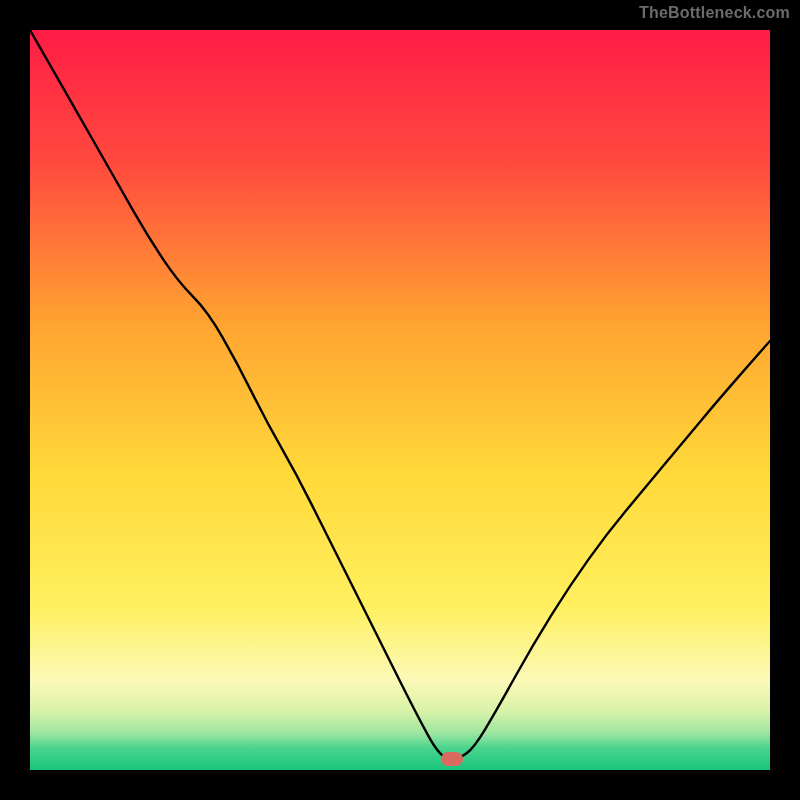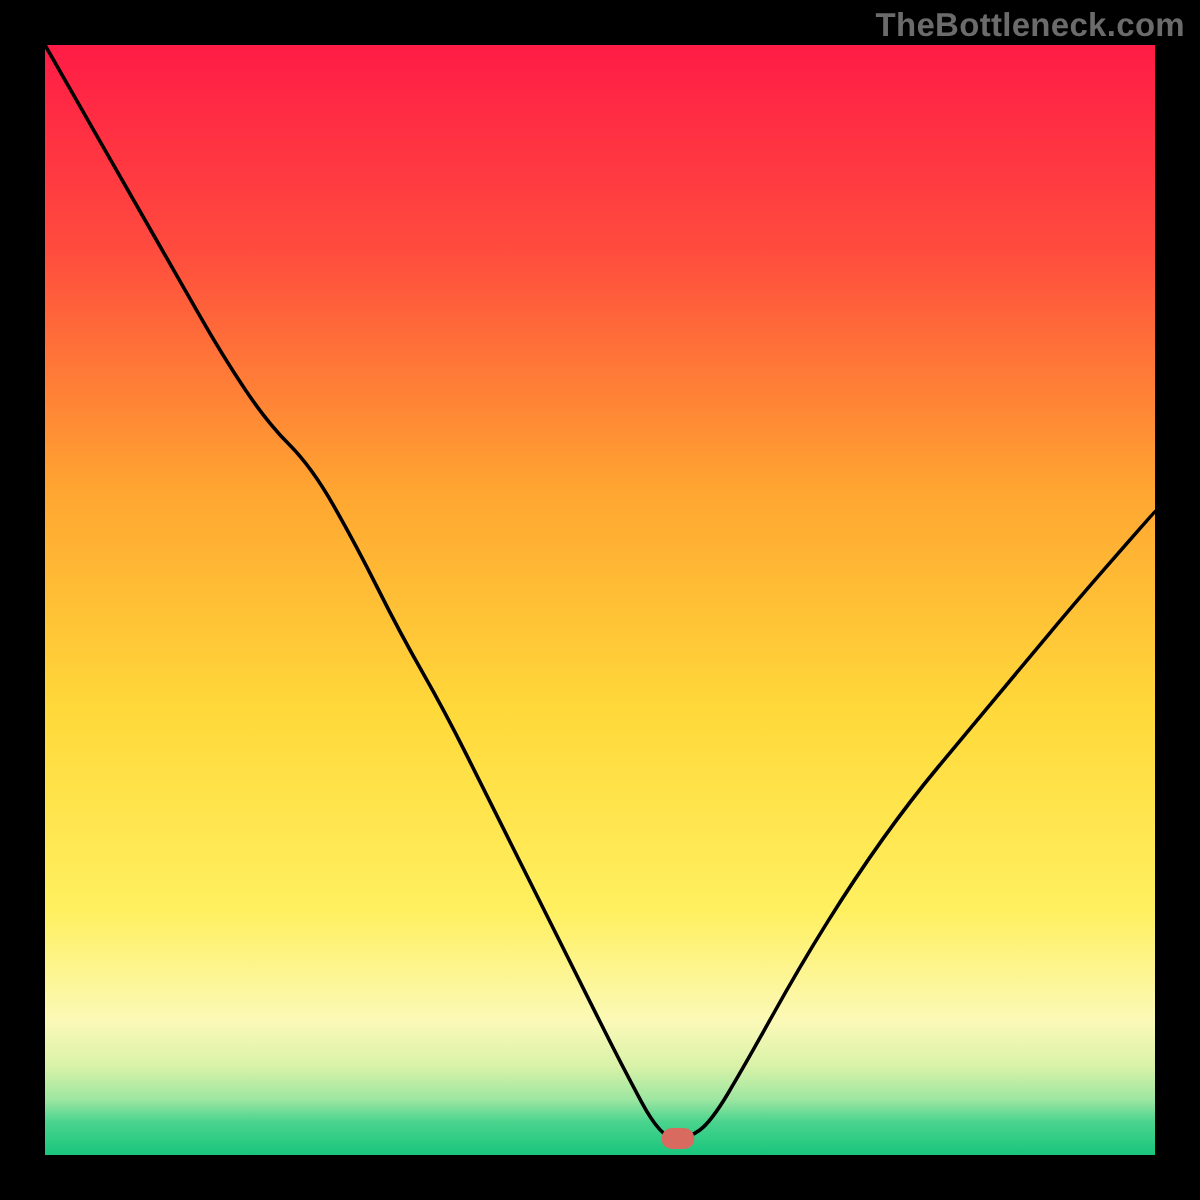--- a/index.html
+++ b/index.html
@@ -38,21 +38,21 @@
   .marker {
     position: absolute;
     border-radius: 999px;
     
   }
   .watermark {
     position: absolute;
     top: 4px;
     right: 10px;
     color: #6b6b6b;
-    font-size: 22px;
+    font-size: 16px;
     font-weight: 600;
     letter-spacing: 0.2px;
   }
 </style>
 </head>
 <body>
 
 <div class="frame">
 
   <div class="plot" id="plot" style="background: linear-gradient(rgb(255, 28, 70) 0%, rgb(255, 74, 62) 18%, rgb(255, 165, 49) 40%, rgb(255, 217, 58) 60%, rgb(255, 240, 96) 78%, rgb(251, 249, 184) 88%, rgb(217, 242, 168) 92%, rgb(157, 230, 161) 95%, rgb(75, 212, 142) 97%, rgb(25, 197, 124) 100%);"></div>

